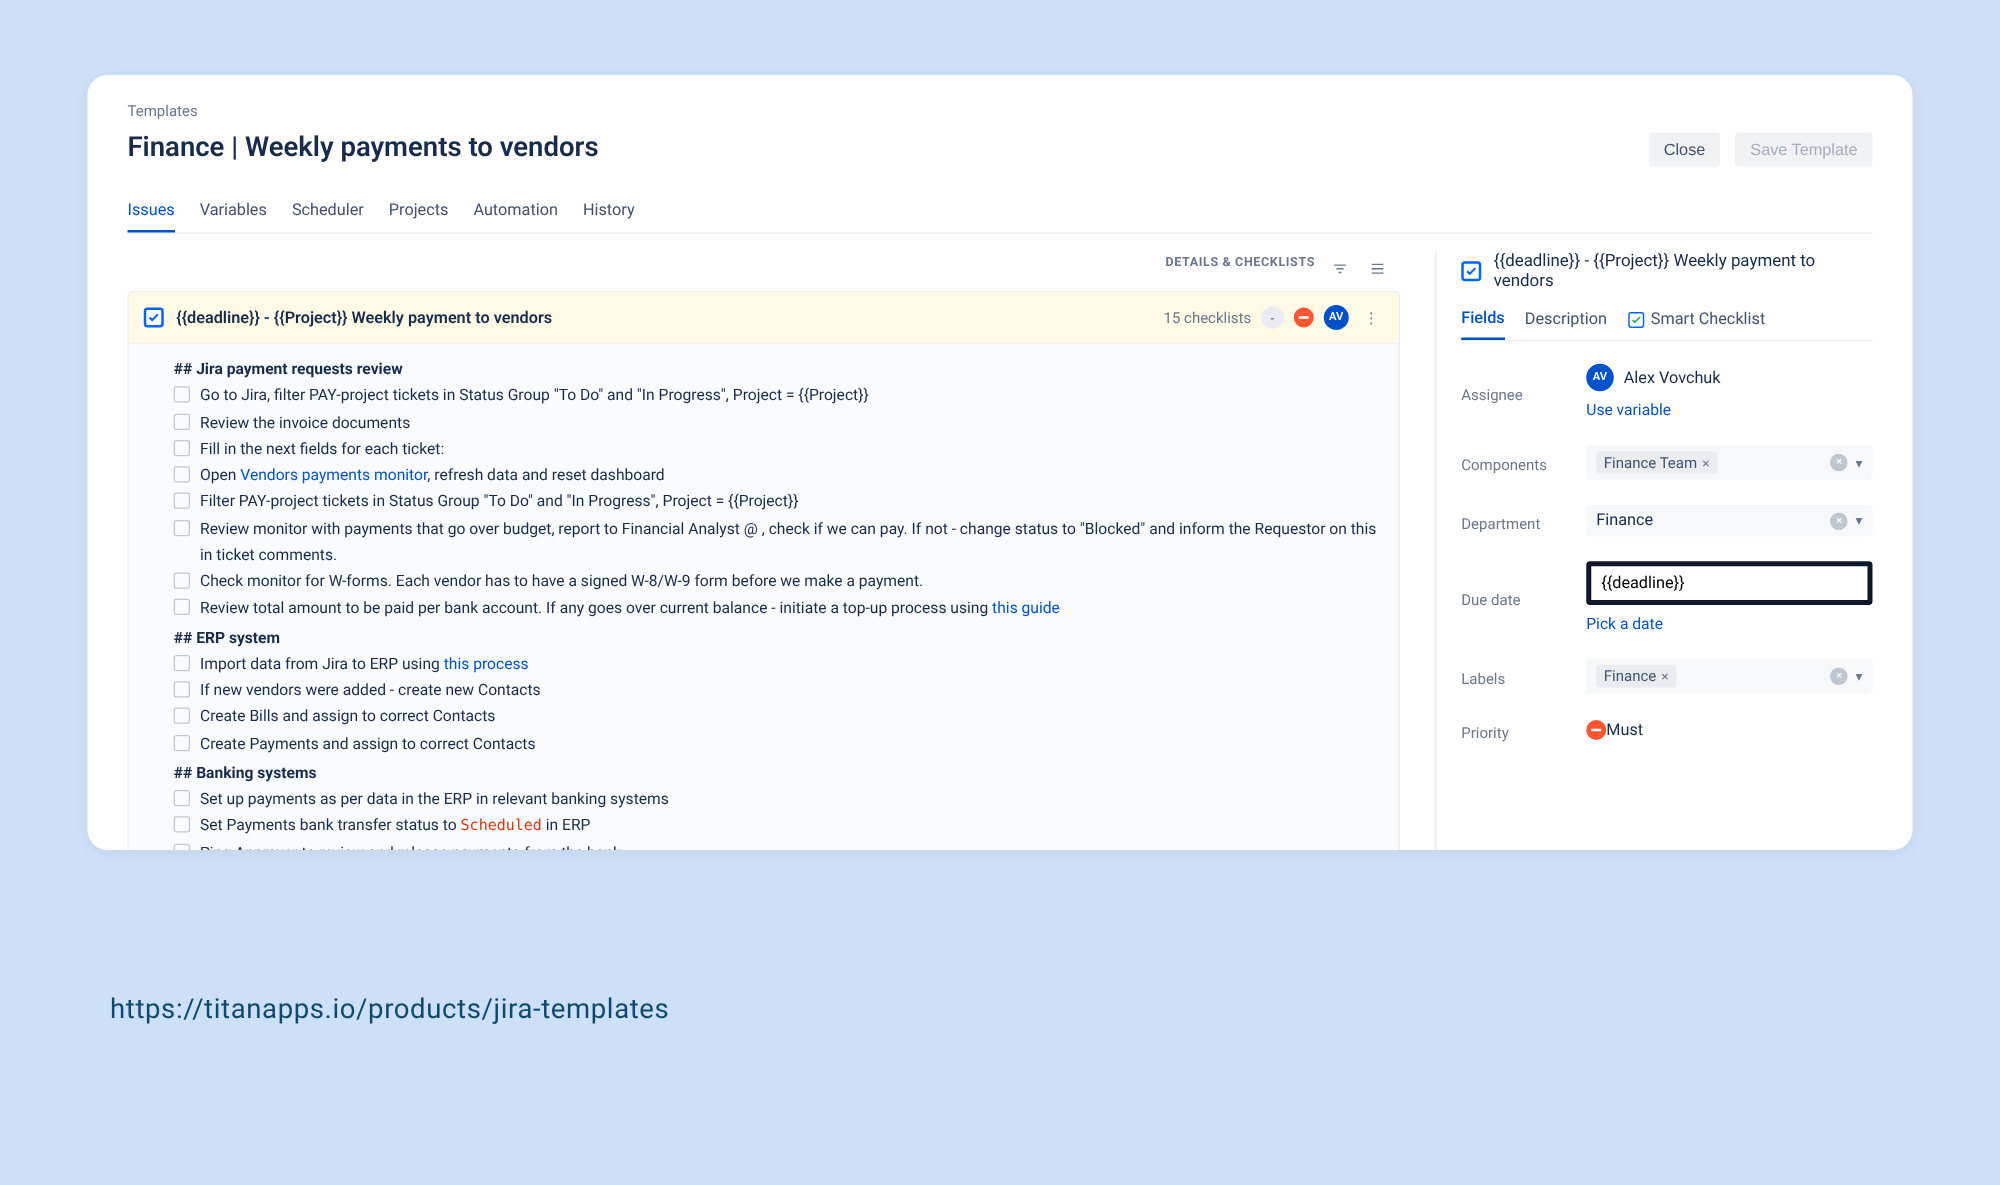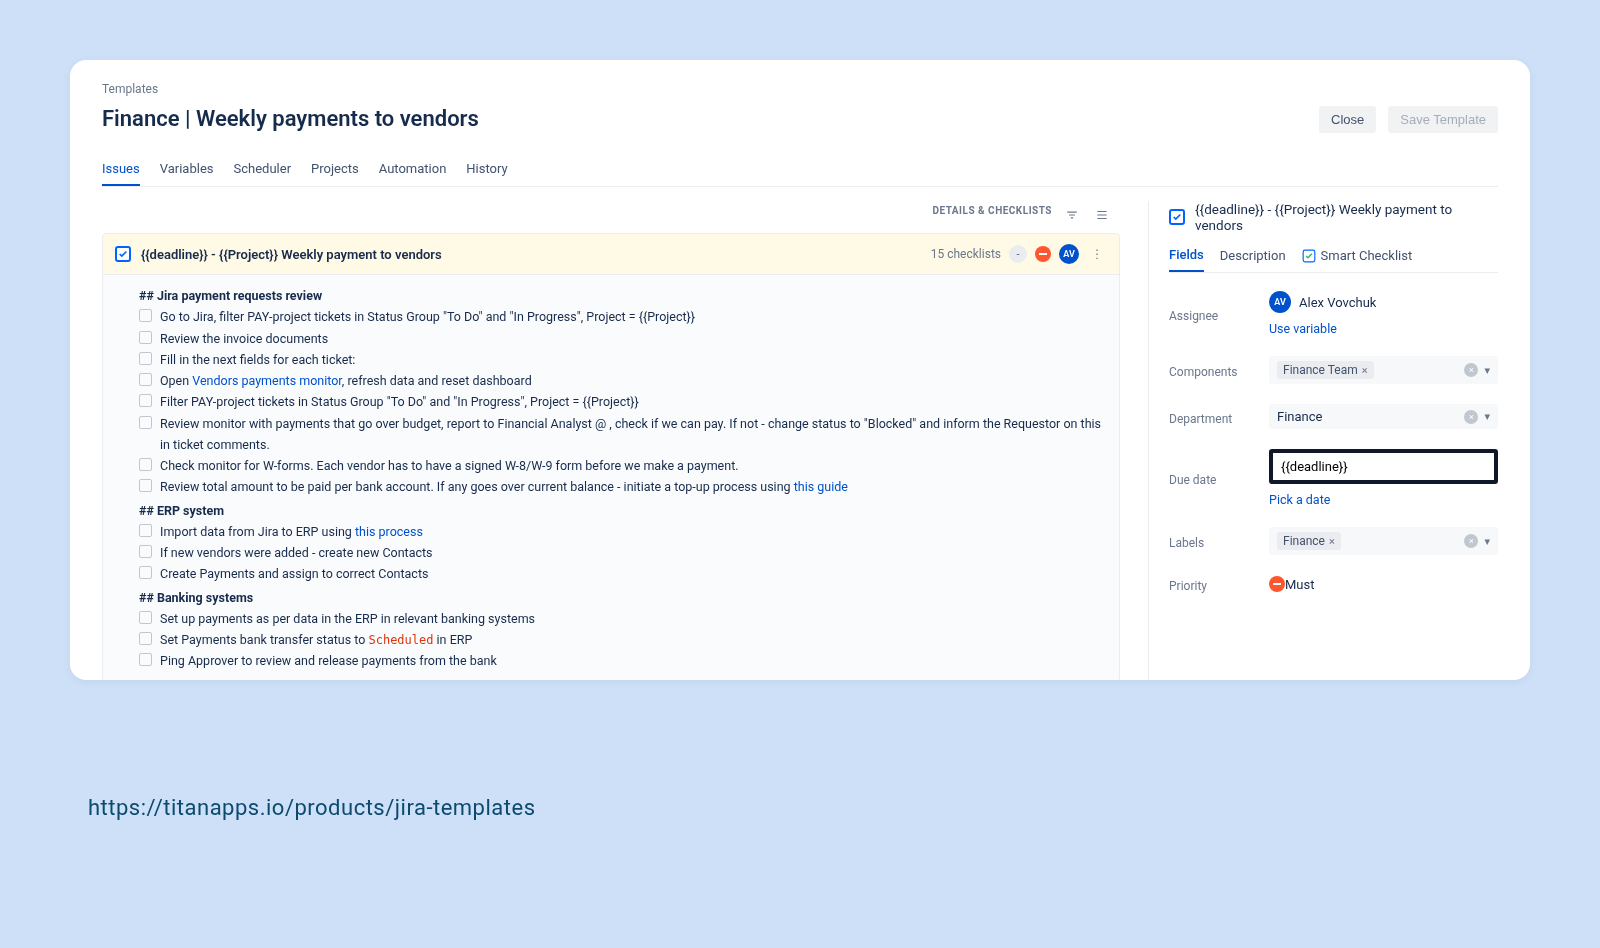--- a/index.html
+++ b/index.html
@@ -161,20 +161,24 @@
               <div class="chk-item">
                 <span class="chk-box"></span>
                 <span>Import data from Jira to ERP using <a class="link" href="#">this process</a></span>
               </div>
               <div class="chk-item">
                 <span class="chk-box"></span>
                 <span>If new vendors were added - create new Contacts</span>
               </div>
               <div class="chk-item">
                 <span class="chk-box"></span>
+                <span>Create Bills and assign to correct Contacts</span>
+              </div>
+              <div class="chk-item">
+                <span class="chk-box"></span>
                 <span>Create Payments and assign to correct Contacts</span>
               </div>
               <div class="chk-heading">## Banking systems</div>
               <div class="chk-item">
                 <span class="chk-box"></span>
                 <span>Set up payments as per data in the ERP in relevant banking systems</span>
               </div>
               <div class="chk-item">
                 <span class="chk-box"></span>
                 <span>Set Payments bank transfer status to <span class="scheduled">Scheduled</span> in ERP</span>

